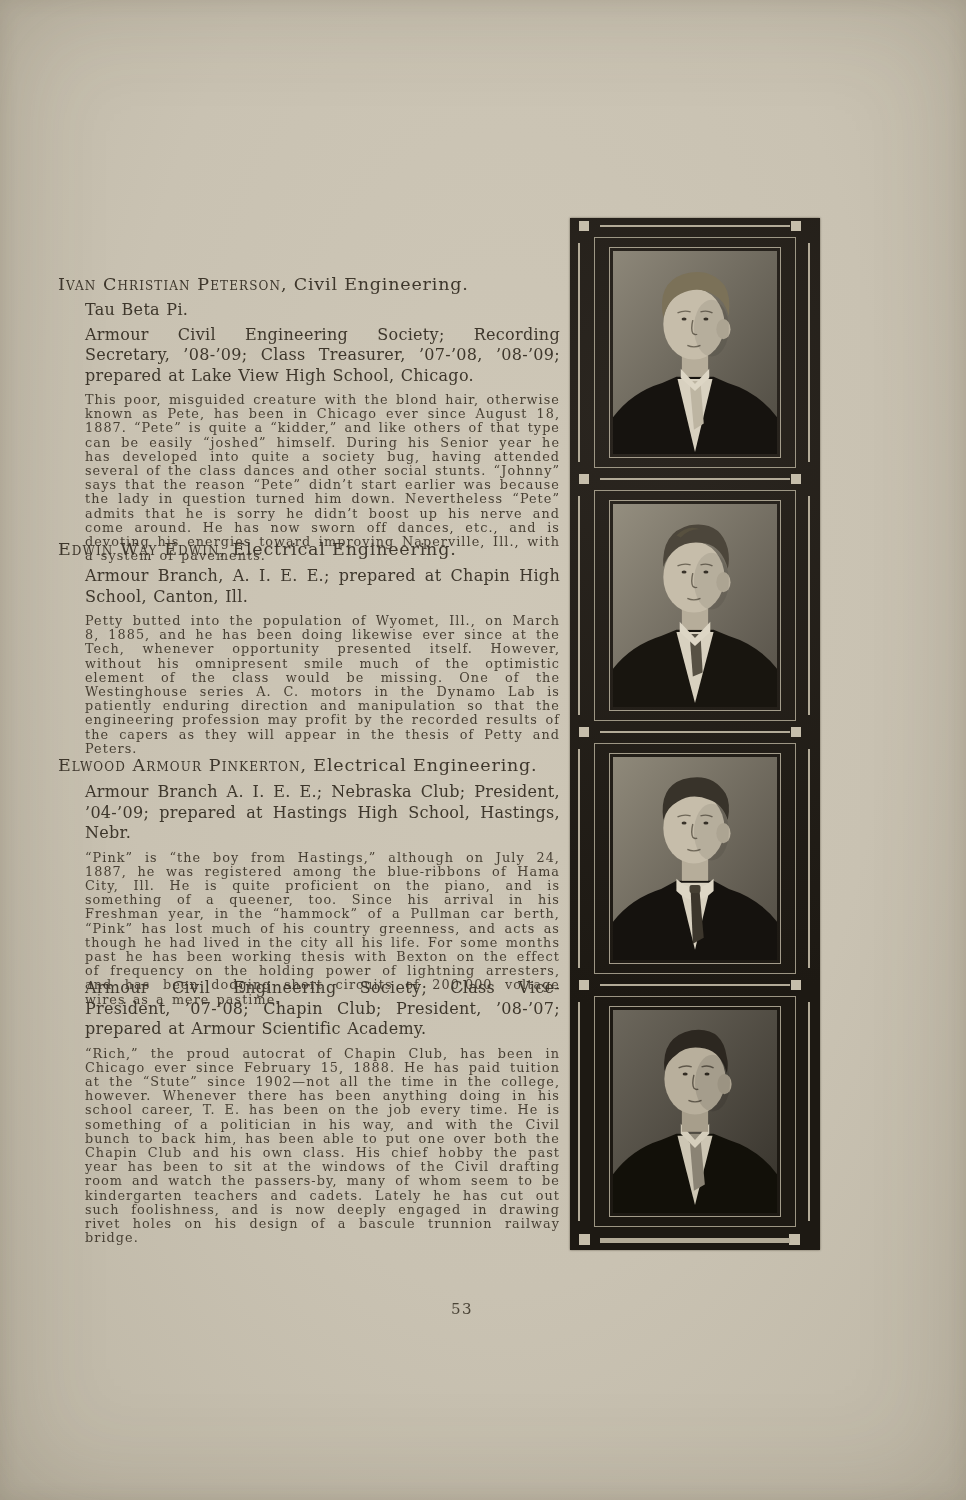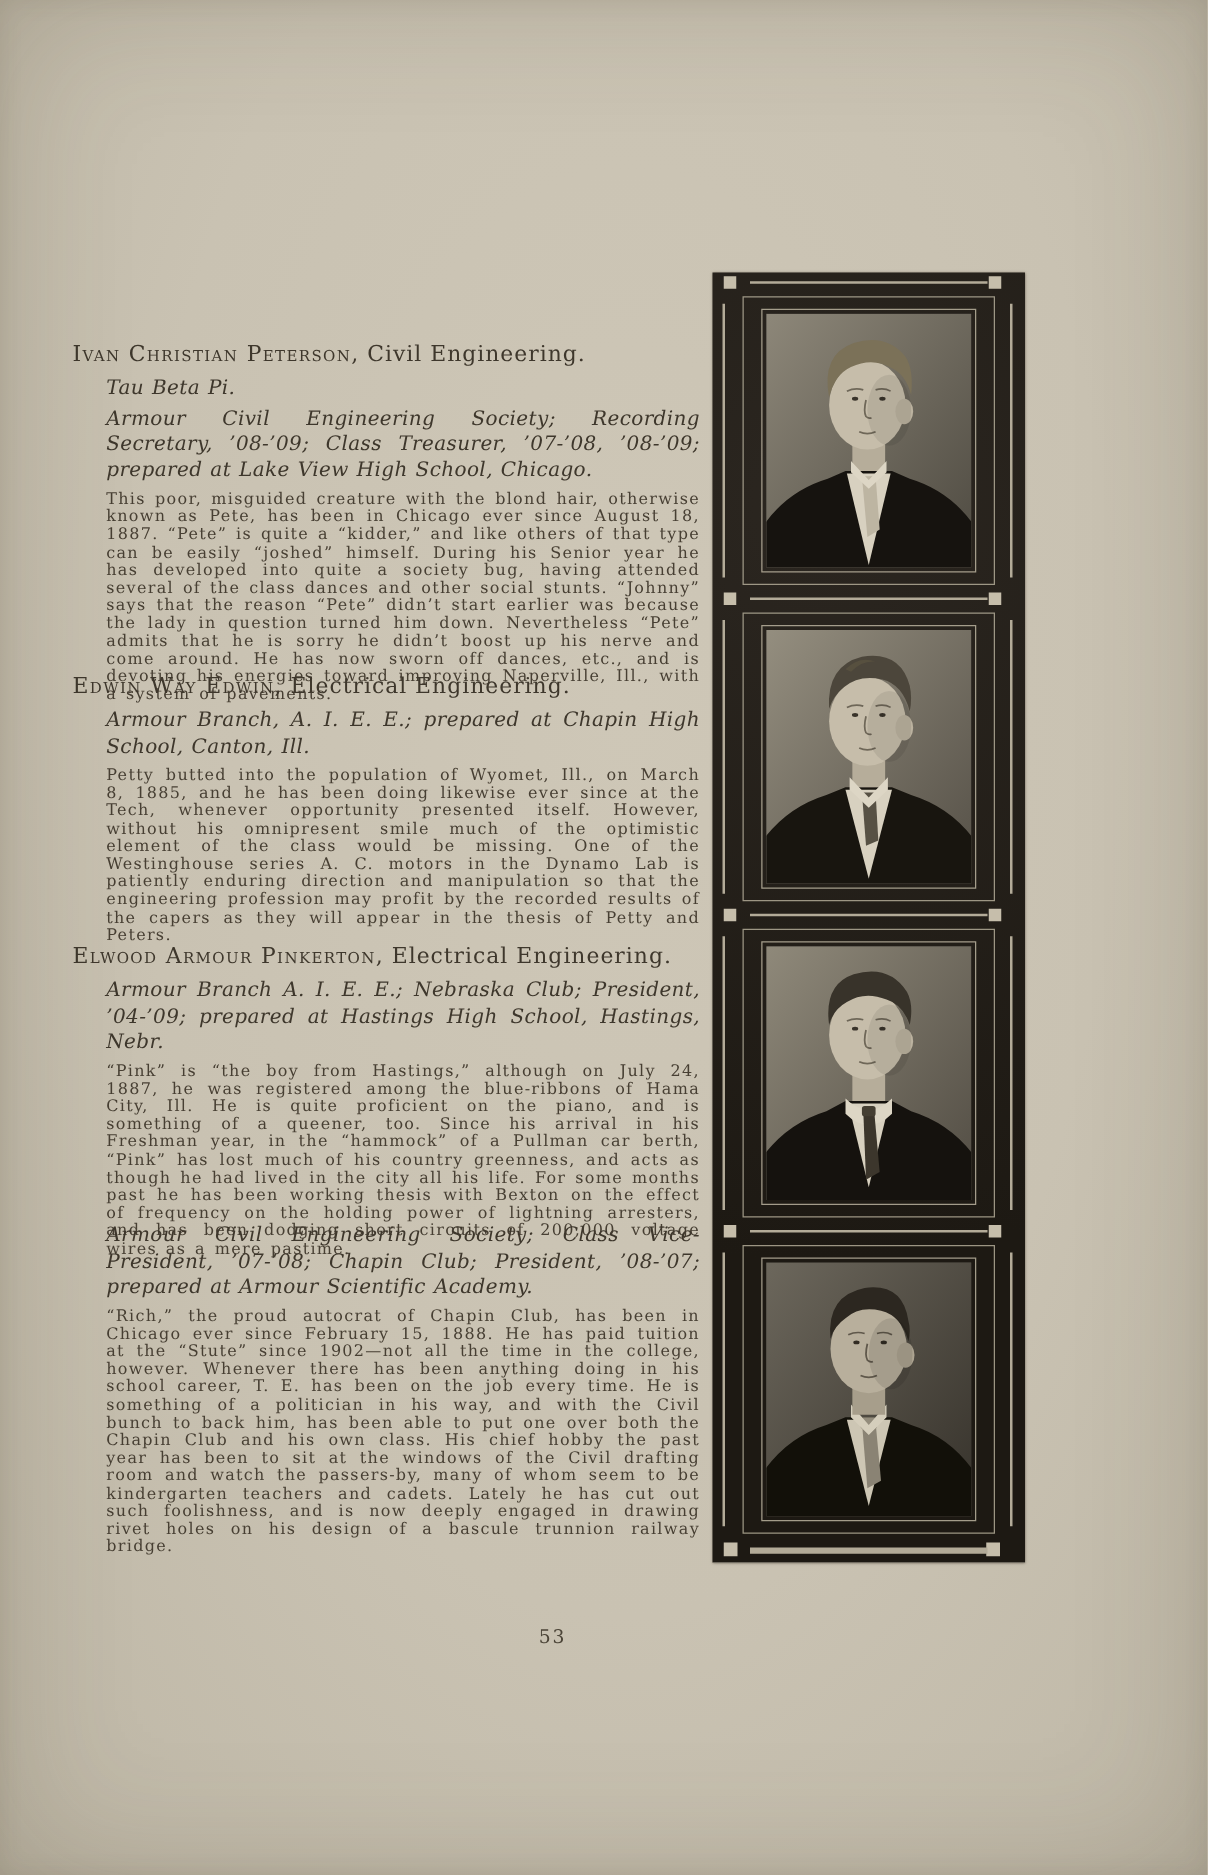--- a/index.html
+++ b/index.html
@@ -35,21 +35,21 @@
   .entry-4{top:974px;}
 
   .hdr{
     margin:0;font-weight:normal;font-size:17.5px;line-height:26px;
     color:var(--ink);letter-spacing:.8px;
   }
   .hdr .nm{font-variant:small-caps;letter-spacing:1.1px;}
   .sub{
     margin:2px 0 0 27px;font-size:16px;line-height:20.5px;
     letter-spacing:.3px;word-spacing:1px;color:var(--ink);
-    text-align:justify;text-align-last:left;font-style:italic;
+    text-align:justify;text-align-last:left;
   }
   .sub.frat{margin-top:3px;}
   .sub.act{margin-top:4px;}
   .bio{
     margin:7px 0 0 27px;font-size:12.8px;line-height:14.2px;
     letter-spacing:1.05px;word-spacing:2px;color:var(--ink-soft);
     text-align:justify;text-align-last:left;
   }
 
   
@@ -75,21 +75,21 @@
       linear-gradient(var(--line),var(--line)) 8px 50% / 2px calc(100% - 18px) no-repeat,
       linear-gradient(var(--line),var(--line)) calc(100% - 10px) 50% / 2px calc(100% - 18px) no-repeat;
   }
   .cell::before{content:"";position:absolute;inset:3px 24px;border:1.5px solid var(--line);opacity:.85;}
   .cell::after{content:"";position:absolute;inset:13px 39px;border:1.5px solid var(--line);opacity:.9;}
   .photo{position:absolute;inset:17px 43px;overflow:hidden;background:#5a564d;}
   .photo svg{width:100%;height:100%;display:block;}
 
   
   .page-number{
-    position:absolute;left:412px;top:1300px;width:60px;text-align:center;
+    position:absolute;left:432px;top:1300px;width:60px;text-align:center;
     font-size:15px;letter-spacing:1.5px;color:#4b4437;
   }
 </style>
 </head>
 <body>
 
 <div class="page">
 
   <main class="text-col">
 

